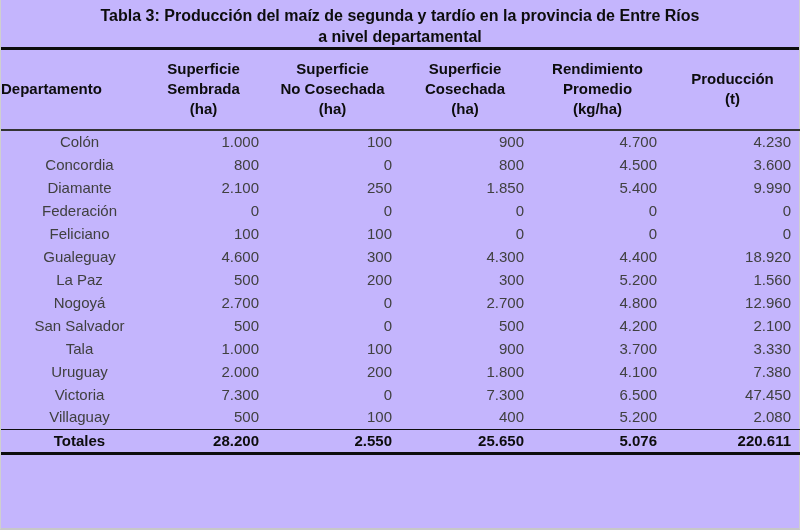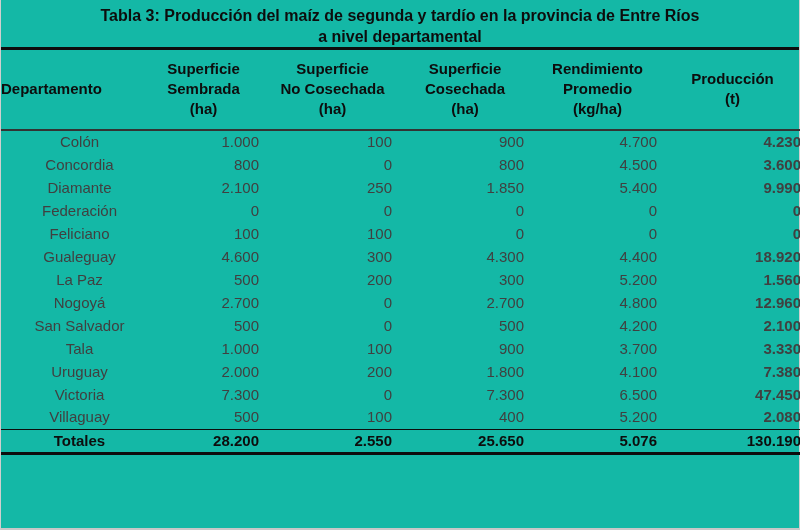--- a/index.html
+++ b/index.html
@@ -4,21 +4,21 @@
 <style>
   * { margin: 0; padding: 0; box-sizing: border-box; }
   html, body { background: #ffffff; }
   body {
     width: 800px; height: 530px;
     font-family: "Liberation Sans", sans-serif;
     overflow: hidden;
   }
   .page {
     width: 800px; height: 530px;
-    background: #14b8a6;
+    background: #c4b5fd;
     border-left: 1px solid #cfcfcf;
     border-right: 1px solid #cfcfcf;
     border-bottom: 2px solid #c8c8c8;
   }
   .title-block {
     text-align: center;
     padding-top: 5px;
     height: 50px;
     border-bottom: 3px solid #0d0d0d;
   }
@@ -57,22 +57,21 @@
     padding: 0 7px 0 6px;
     color: #404040;
     white-space: nowrap;
     overflow: hidden;
   }
   tbody td:first-child, tfoot td:first-child {
     text-align: center;
     padding-left: 24px;
   }
   tbody td:last-child, tfoot td:last-child {
-    padding-right: 0;
-    font-weight: bold;
+    padding-right: 10px;
   }
   tfoot td {
     font-weight: bold;
     color: #0d0d0d;
     border-top: 1px solid #0d0d0d;
     border-bottom: 3px solid #0d0d0d;
   }
 </style>
 </head>
 <body>
@@ -218,18 +217,18 @@
           <td>2.080</td>
         </tr>
       </tbody>
     <tfoot>
       <tr>
           <td>Totales</td>
           <td>28.200</td>
           <td>2.550</td>
           <td>25.650</td>
           <td>5.076</td>
-          <td>130.190</td>
+          <td>220.611</td>
         </tr>
     </tfoot>
   </table>
 
 </div>
 
 </body></html>

